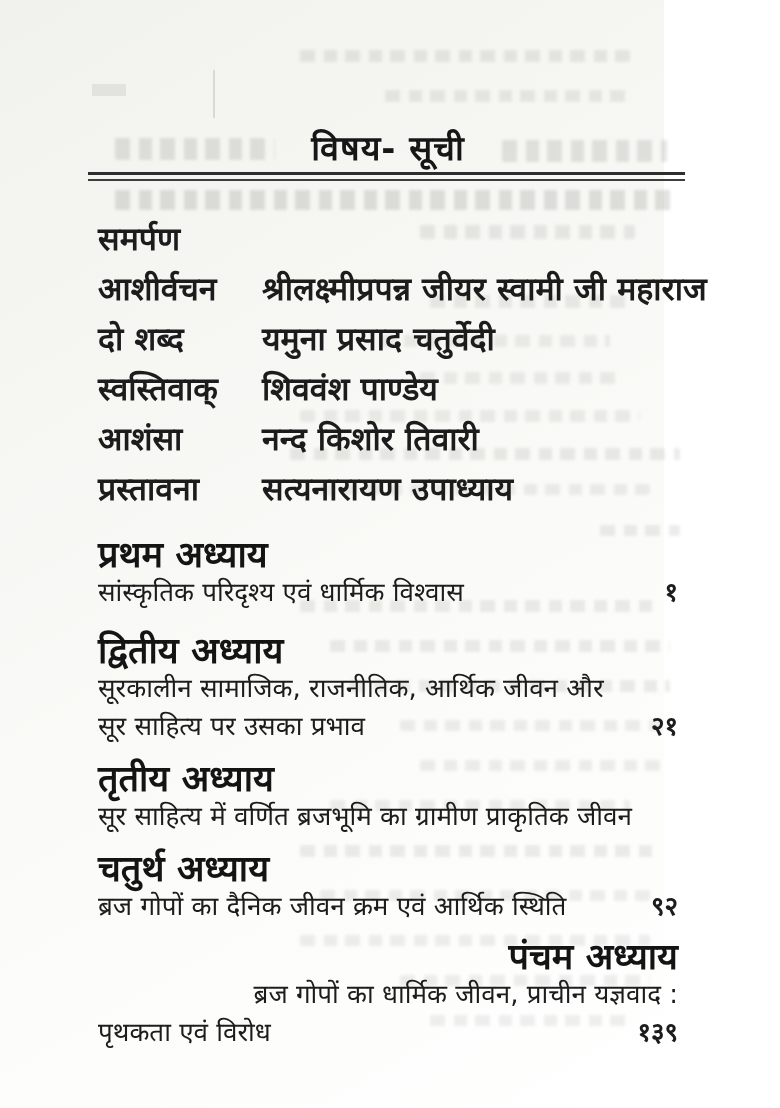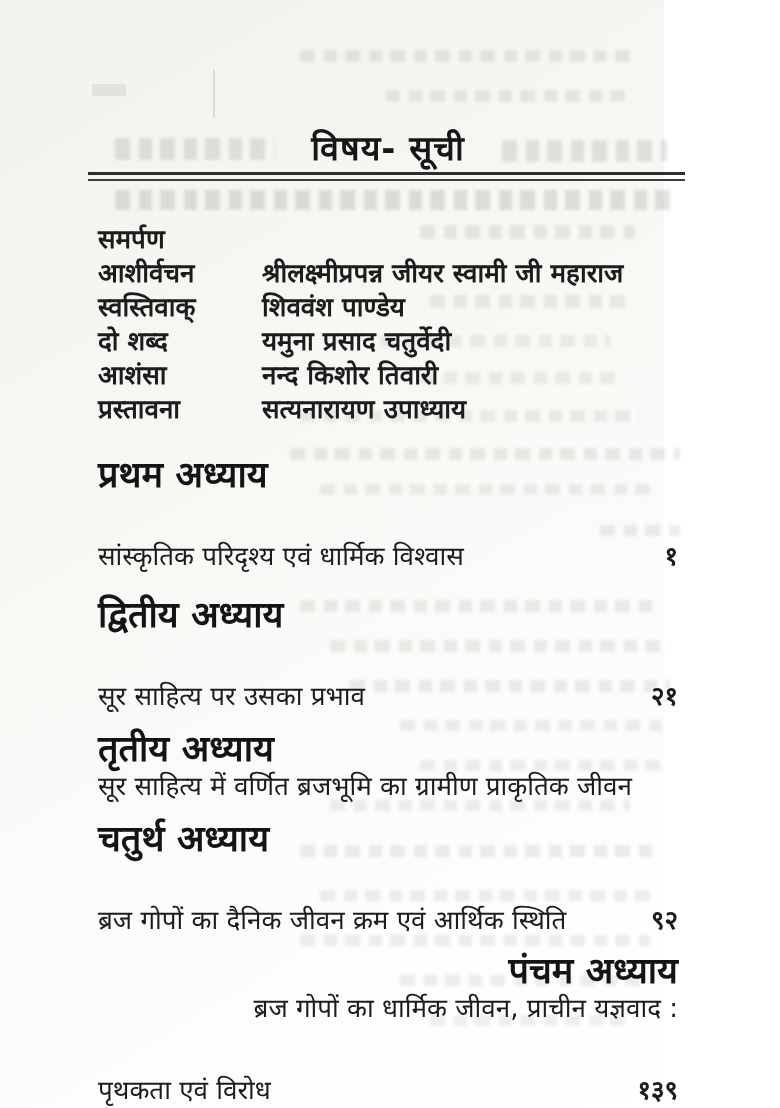--- a/index.html
+++ b/index.html
@@ -43,30 +43,30 @@
     letter-spacing:1px;
     white-space:nowrap;
   }
   .rule {
     margin:3px 0 0 -10px;
     width:597px;
     border-top:3px solid #2e2e2e;
   }
   .rule-inner { margin-top:4px; border-top:2px solid #3d3d3d; }
   .fm { margin-top:41px; }
-  .fm-row { display:flex; line-height:34px; font-size:26px; font-weight:700; }
+  .fm-row { display:flex; line-height:34px; font-size:32px; font-weight:700;margin-top:16px; }
   .fm-label { width:164px; flex:none; white-space:nowrap; }
   .fm-value { white-space:nowrap; }
   .chapter h2 {
     font-size:36px; font-weight:700; line-height:36px; color:#141414; white-space:nowrap;
   }
   .chapter p {
     font-size:26px; font-weight:400; line-height:38px; white-space:nowrap;
   }
-  .chapter .last { display:flex; justify-content:space-between;margin-top:44px; }
+  .chapter .last { display:flex; justify-content:space-between; }
   .chapter .pg { font-weight:700; padding-left:12px; }
   .ch-1 { margin-top:31px; }
   .ch-2 { margin-top:22px; }
   .ch-3 { margin-top:16px; }
   .ch-4 { margin-top:16px; }
   .ch-5 { margin-top:14px;text-align:right; }
 </style>
 </head>
 <body>
 
@@ -110,26 +110,26 @@
     <div class="fm">
       <div class="fm-row">
         <span class="fm-label">समर्पण</span>
         <span class="fm-value"></span>
       </div>
       <div class="fm-row">
         <span class="fm-label">आशीर्वचन</span>
         <span class="fm-value">श्रीलक्ष्मीप्रपन्न जीयर स्वामी जी महाराज</span>
       </div>
       <div class="fm-row">
+        <span class="fm-label">दो शब्द</span>
+        <span class="fm-value">यमुना प्रसाद चतुर्वेदी</span>
+      </div>
+      <div class="fm-row">
         <span class="fm-label">स्वस्तिवाक्</span>
         <span class="fm-value">शिववंश पाण्डेय</span>
-      </div>
-      <div class="fm-row">
-        <span class="fm-label">दो शब्द</span>
-        <span class="fm-value">यमुना प्रसाद चतुर्वेदी</span>
       </div>
       <div class="fm-row">
         <span class="fm-label">आशंसा</span>
         <span class="fm-value">नन्द किशोर तिवारी</span>
       </div>
       <div class="fm-row">
         <span class="fm-label">प्रस्तावना</span>
         <span class="fm-value">सत्यनारायण उपाध्याय</span>
       </div>
     </div>
@@ -137,20 +137,21 @@
     <section class="chapter ch-1">
       <h2>प्रथम अध्याय</h2>
       <p class="last">
         <span>सांस्कृतिक परिदृश्य एवं धार्मिक विश्वास</span>
         <span class="pg">१</span>
       </p>
     </section>
 
     <section class="chapter ch-2">
       <h2>द्वितीय अध्याय</h2>
+      <p>सूरकालीन सामाजिक, राजनीतिक, आर्थिक जीवन और</p>
       <p class="last">
         <span>सूर साहित्य पर उसका प्रभाव</span>
         <span class="pg">२१</span>
       </p>
     </section>
 
     <section class="chapter ch-3">
       <h2>तृतीय अध्याय</h2>
       <p>सूर साहित्य में वर्णित ब्रजभूमि का ग्रामीण प्राकृतिक जीवन</p>
     </section>

